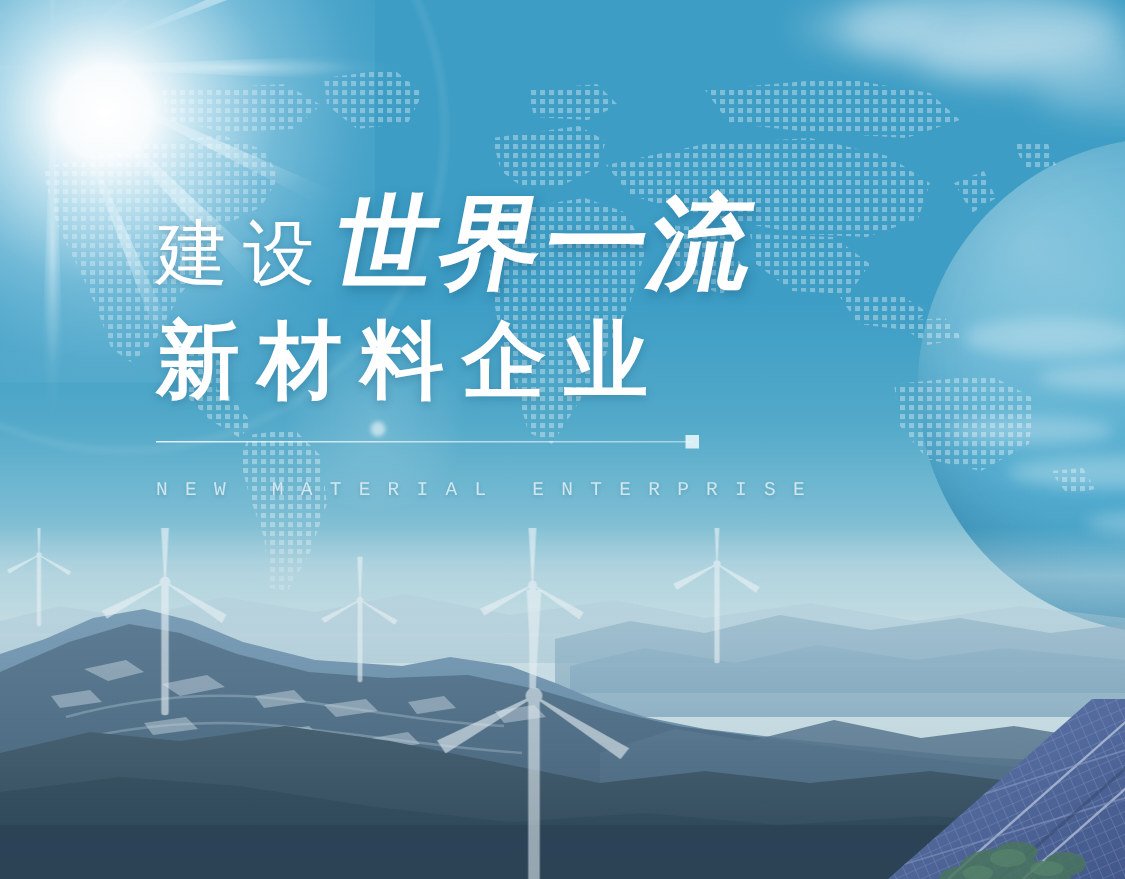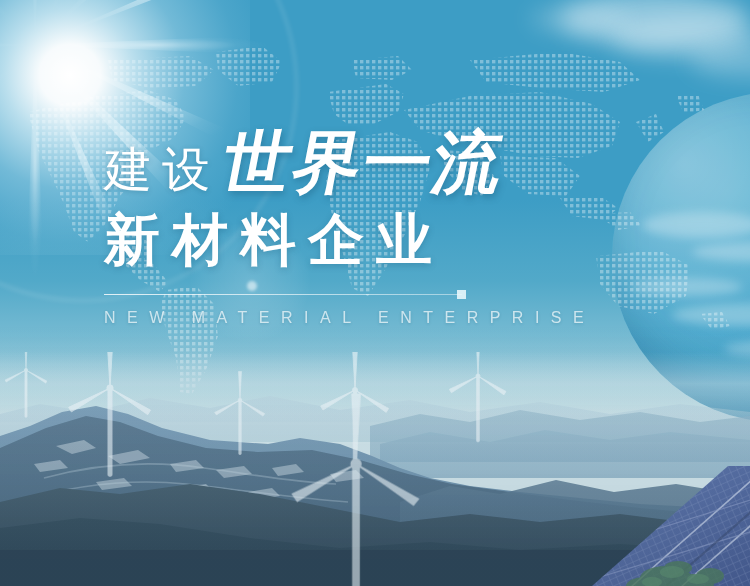--- a/index.html
+++ b/index.html
@@ -145,27 +145,28 @@
     margin-top:22px;
     width:358px;height:1px;
     background:linear-gradient(90deg,rgba(255,255,255,.82) 0%,rgba(255,255,255,.62) 55%,rgba(255,255,255,.45) 100%);
   }
   #divider-cap{
     position:absolute;right:-4px;top:-4px;
     width:9px;height:9px;
     background:rgba(235,248,252,.88);
   }
   #subtitle{
-    margin-top:14px;
-    font-size:16px;
+    margin-top:24px;
+    font-size:13px;
     font-weight:400;
     color:rgba(233,244,248,.80);
     letter-spacing:11.5px;
     white-space:nowrap;
     text-shadow:0 1px 3px rgba(20,80,110,.22);
+    font-family:Liberation Mono, monospace;
   }
 
   
   #tone{
     background:linear-gradient(180deg,rgba(58,156,196,.00) 0%,rgba(58,156,196,.00) 55%,rgba(70,120,150,.06) 80%,rgba(40,70,95,.10) 100%);
     pointer-events:none;
   }
 </style>
 </head>
 <body>

